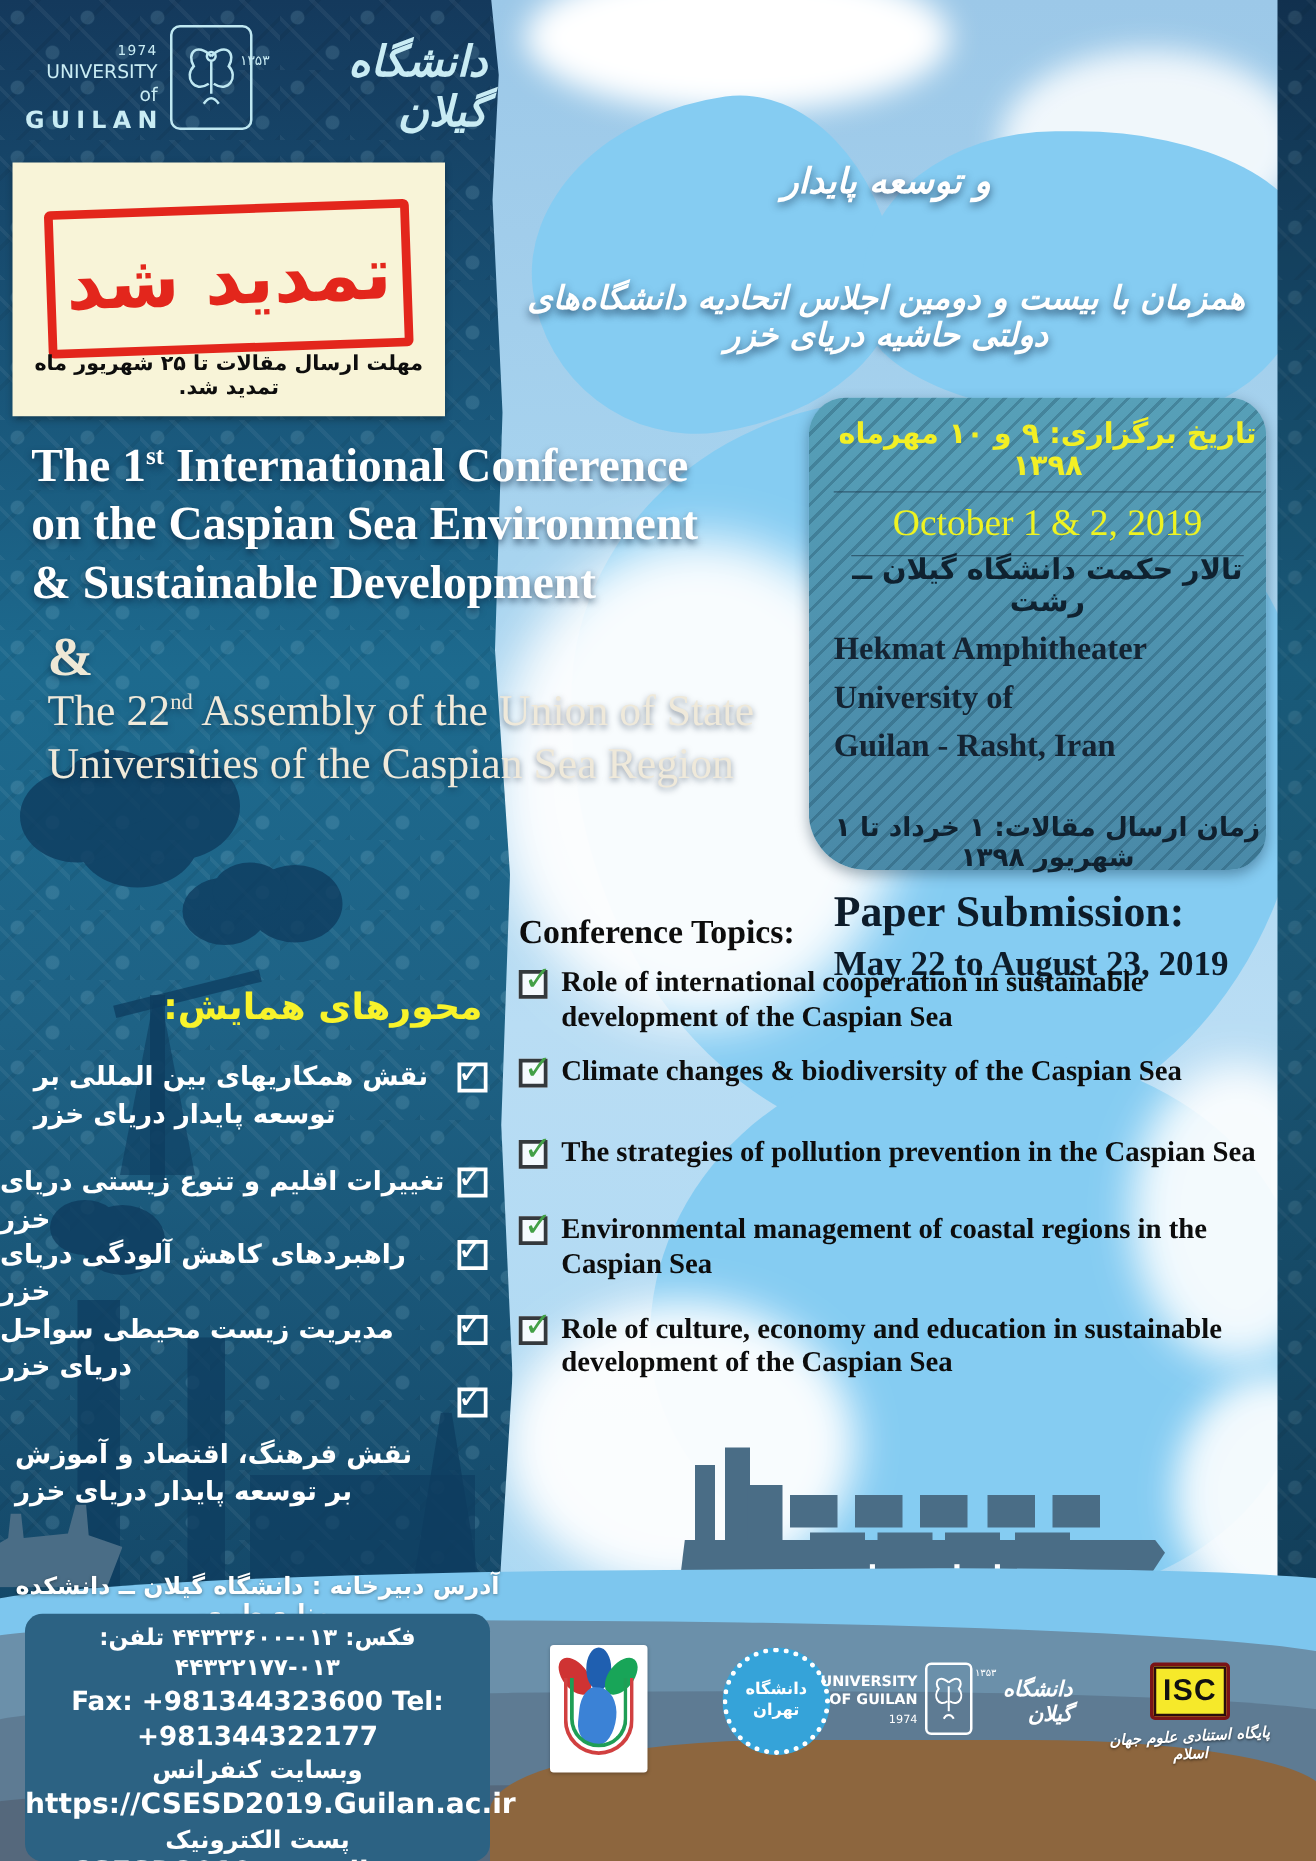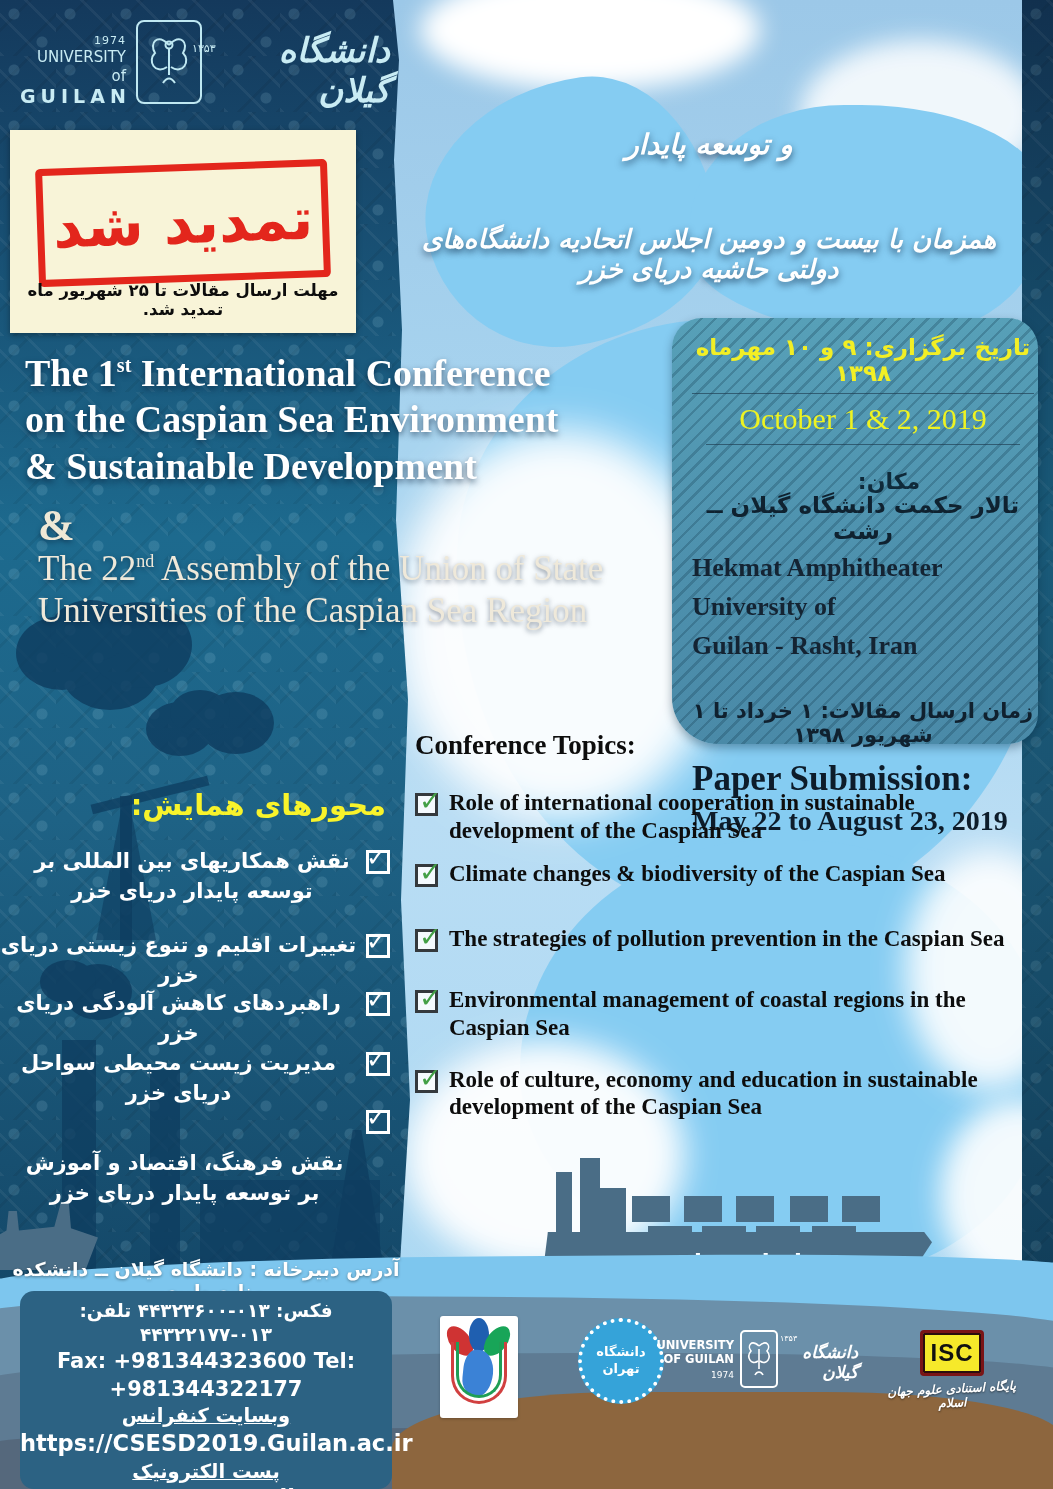--- a/index.html
+++ b/index.html
@@ -59,21 +59,21 @@
   .en-title { position:absolute; left:25px; top:350px; width:650px; color:#fff;
     font-family:"Liberation Serif", serif; font-weight:bold; font-size:38px; line-height:1.22;
     text-shadow:0 3px 6px rgba(5,25,50,.6); }
   .en-title sup { font-size:20px; }
   .en-amp { position:absolute; left:38px; top:500px; color:#eee8d6; font-family:"Liberation Serif", serif;
     font-size:44px; font-weight:bold; text-shadow:0 2px 5px rgba(5,25,50,.5); }
   .en-sub { position:absolute; left:38px; top:548px; width:660px; color:#efe9da;
     font-family:"Liberation Serif", serif; font-size:35px; line-height:1.2; text-shadow:0 2px 5px rgba(5,25,50,.5); }
   .en-sub sup { font-size:18px; }
   
-  .info-panel { position:absolute; left:672px; top:318px; width:366px; height:426px;
+  .info-panel { position:absolute; left:647px; top:318px; width:366px; height:378px;
     border-radius:30px 30px 30px 46px; box-shadow:0 4px 10px rgba(0,30,50,.35);
     background-image:
       repeating-linear-gradient(135deg, rgba(16,56,77,.26) 0 2.5px, transparent 2.5px 10px),
       linear-gradient(180deg,#57a0b8 0%, #4d90ad 60%, #4a8aa8 100%);
     padding:16px 4px 0 20px; }
   .ip-row { display:block; }
   .ip-date-fa { color:#f2ef25; font-weight:bold; font-size:23px; text-align:center; direction:rtl;
     padding-bottom:7px; border-bottom:1px solid rgba(30,60,80,.65); }
   .ip-date-en { color:#eef321; font-family:"Liberation Serif", serif; font-size:30px; text-align:center;
     margin:8px 14px 0 14px; padding-bottom:8px; border-bottom:1px solid rgba(30,60,80,.65); }
@@ -82,35 +82,35 @@
   .ip-venue-fa { color:#0f2230; font-weight:bold; font-size:23px; direction:rtl; text-align:center; margin-top:-2px; }
   .ip-venue-en { color:#142433; font-family:"Liberation Serif", serif; font-weight:bold; font-size:26px;
     line-height:1.5; margin-top:4px; }
   .ip-sub-fa { color:#10212f; font-weight:bold; font-size:21px; direction:rtl; text-align:center; margin-top:34px; }
   .ip-sub-label { color:#0d1c2a; font-family:"Liberation Serif", serif; font-weight:bold; font-size:35px; margin-top:12px; }
   .ip-sub-dates { color:#0d1c2a; font-family:"Liberation Serif", serif; font-weight:bold; font-size:28px;
     text-align:left; margin-top:6px; }
   
   .topics-en { position:absolute; left:415px; top:730px; width:624px; color:#0d0d0d;
     font-family:"Liberation Serif", serif; }
-  .topics-en-heading { font-size:27px; font-weight:bold; margin-bottom:28px; }
+  .topics-en-heading { font-size:27px; font-weight:bold; margin-bottom:11px; }
   .topic-item { display:flex; align-items:flex-start; gap:11px; }
   .cb { flex:0 0 auto; width:23px; height:23px; border:3px solid #34393d; background:rgba(255,255,255,.85);
     position:relative; margin-top:4px; }
   .cb .tick { position:absolute; left:1px; top:-9px; font-size:27px; font-weight:bold; color:#43a047; line-height:1;
     font-family:"DejaVu Sans", sans-serif; }
   .topic-text { font-size:23px; font-weight:bold; line-height:1.2; }
   .mb1{margin-bottom:16px;} .mb2{margin-bottom:37px;} .mb3{margin-bottom:34px;} .mb4{margin-bottom:24px;}
   
   .topics-fa { position:absolute; left:0; top:788px; width:400px; color:#fff; direction:rtl; }
   .topics-fa-heading { position:absolute; right:14px; top:0; color:#f8f32b; font-size:29px; font-weight:bold; }
   .fa-row { position:absolute; right:10px; display:flex; align-items:flex-start; gap:9px; }
   .cbw { flex:0 0 auto; width:24px; height:24px; border:3px solid #fff; position:relative; margin-top:4px; }
   .cbw .tick { position:absolute; right:0px; top:-8px; font-size:25px; font-weight:bold; color:#fff; line-height:1; }
-  .fa-topic-text { font-size:21px; font-weight:bold; line-height:1.45; text-align:center; }
+  .fa-topic-text { font-size:21px; font-weight:bold; line-height:1.45; text-align:left; }
   .fa-r1 { top:58px; } .fa-r1 .fa-topic-text{ width:330px; }
   .fa-r2 { top:142px; } .fa-r3 { top:200px; } .fa-r4 { top:260px; }
   .fa-r5 { top:318px; } .fa-r5 .fa-topic-text{ width:345px;margin-top:42px; }
   
   .band { position:absolute; left:-20px; width:1100px; }
   .band1 { top:1256px; height:90px; background:#7dc6ee; border-radius:48% 36% 0 0/26px 16px; transform:rotate(-.4deg); }
   .band2 { top:1297px; height:110px; background:#6b90aa; border-radius:40% 55% 0 0/20px 30px; transform:rotate(.3deg); }
   .band3 { top:1353px; height:150px; background:#5e7b93; border-radius:55% 40% 0 0/30px 22px; }
   .band4 { top:1428px; height:70px; background:#55687c; border-radius:45% 50% 0 0/18px 22px; }
   .seabed { position:absolute; left:392px; top:1392px; width:668px; height:100px; background:#8d663e;
@@ -155,21 +155,21 @@
     font-size:12px; font-weight:bold; font-style:italic; direction:rtl; transform:rotate(-3deg);
     text-shadow:0 1px 2px rgba(0,0,0,.5); }
   
   .address-line { position:absolute; left:0; top:1258px; width:412px; text-align:center; color:#fff;
     font-size:19px; font-weight:bold; direction:rtl; text-shadow:0 1px 3px rgba(0,0,0,.4); }
   .contact-panel { position:absolute; left:20px; top:1291px; width:372px; height:198px; background:#2c6283;
     border-radius:14px; color:#fff; font-weight:bold; text-align:center; padding-top:8px; }
   .cp-row { line-height:1.32; }
   .cp-fa { font-size:18.5px; direction:ltr; }
   .cp-en { font-size:21px; }
-  .cp-label { font-size:19.5px; direction:rtl;text-decoration:underline; }
+  .cp-label { font-size:19.5px; direction:rtl; }
   .cp-big { font-size:22.5px; }
 </style>
 </head>
 <body>
 
 <div class="poster">
 
   <div class="cloud cloud-top" style="left:420px; top:-30px; width:340px; height:120px;"></div>
   <div class="cloud cloud-top" style="left:800px; top:40px; width:240px; height:150px; opacity:.85;"></div>
   <div class="map-blob" style="left:425px; top:80px; width:290px; height:265px; border-radius:60% 40% 55% 45%/50% 60% 40% 50%; transform:rotate(-8deg);"></div>
@@ -232,21 +232,20 @@
   </div>
   <div class="en-amp">&amp;</div>
   <div class="en-sub">
     <span><span>The 22</span><sup>nd</sup><span> Assembly of the Union of State</span></span><br>
     <span>Universities of the Caspian Sea Region</span>
   </div>
 
   <div class="info-panel">
     <div class="ip-row ip-date-fa">تاریخ برگزاری: ۹ و ۱۰ مهرماه ۱۳۹۸</div>
     <div class="ip-row ip-date-en">October 1 &amp; 2, 2019</div>
-    <div class="ip-row ip-venue-label">مکان:</div>
     <div class="ip-row ip-venue-fa">تالار حکمت دانشگاه گیلان ــ رشت</div>
     <div class="ip-row ip-venue-en">
       <span>Hekmat Amphitheater University of</span><br><span>Guilan - Rasht, Iran</span>
     </div>
     <div class="ip-row ip-sub-fa">زمان ارسال مقالات: ۱ خرداد تا ۱ شهریور ۱۳۹۸</div>
     <div class="ip-row ip-sub-label">Paper Submission:</div>
     <div class="ip-row ip-sub-dates">May 22 to August 23, 2019</div>
   </div>
 
   <div class="topics-en">

